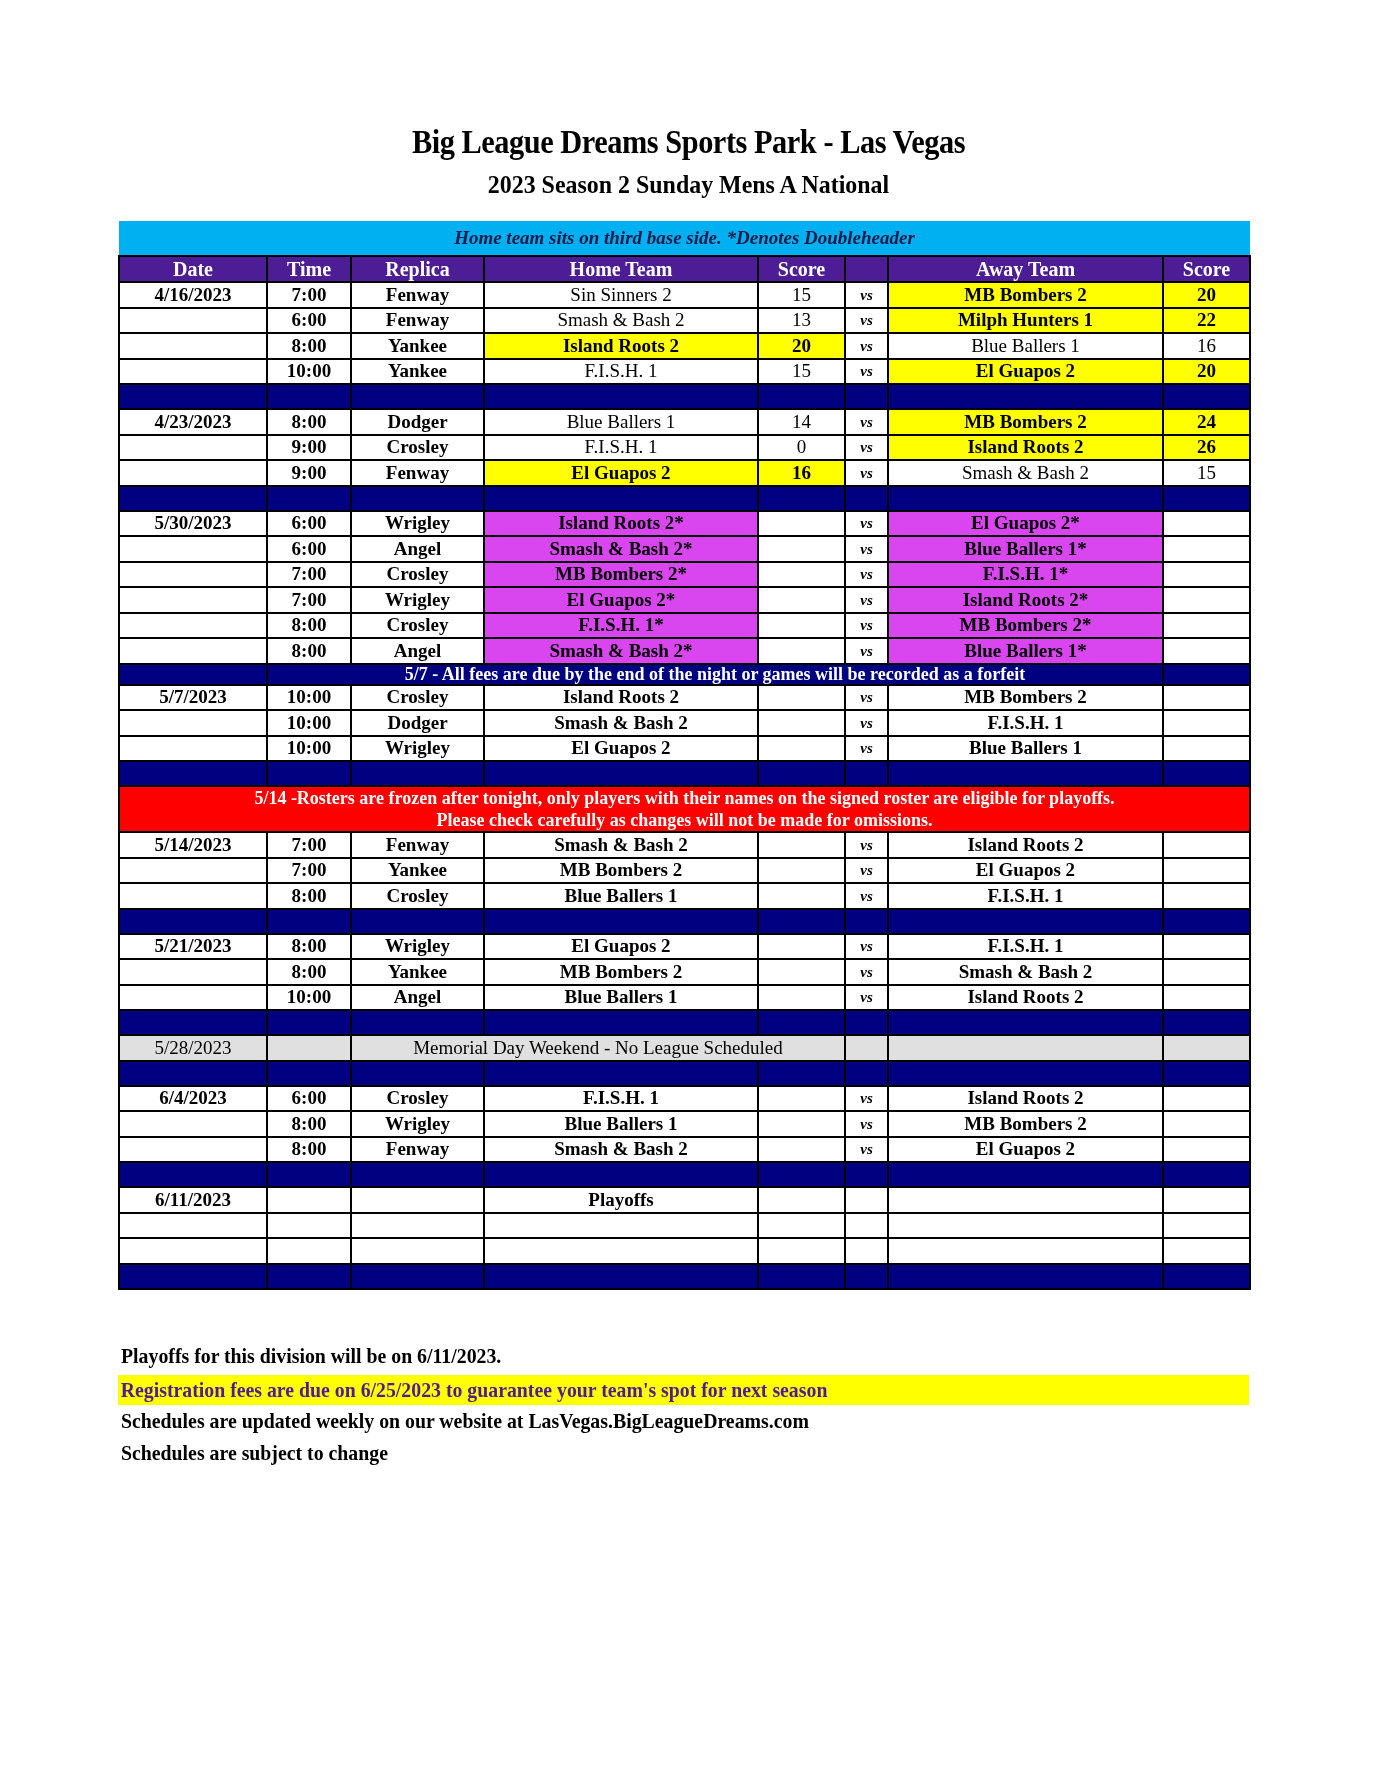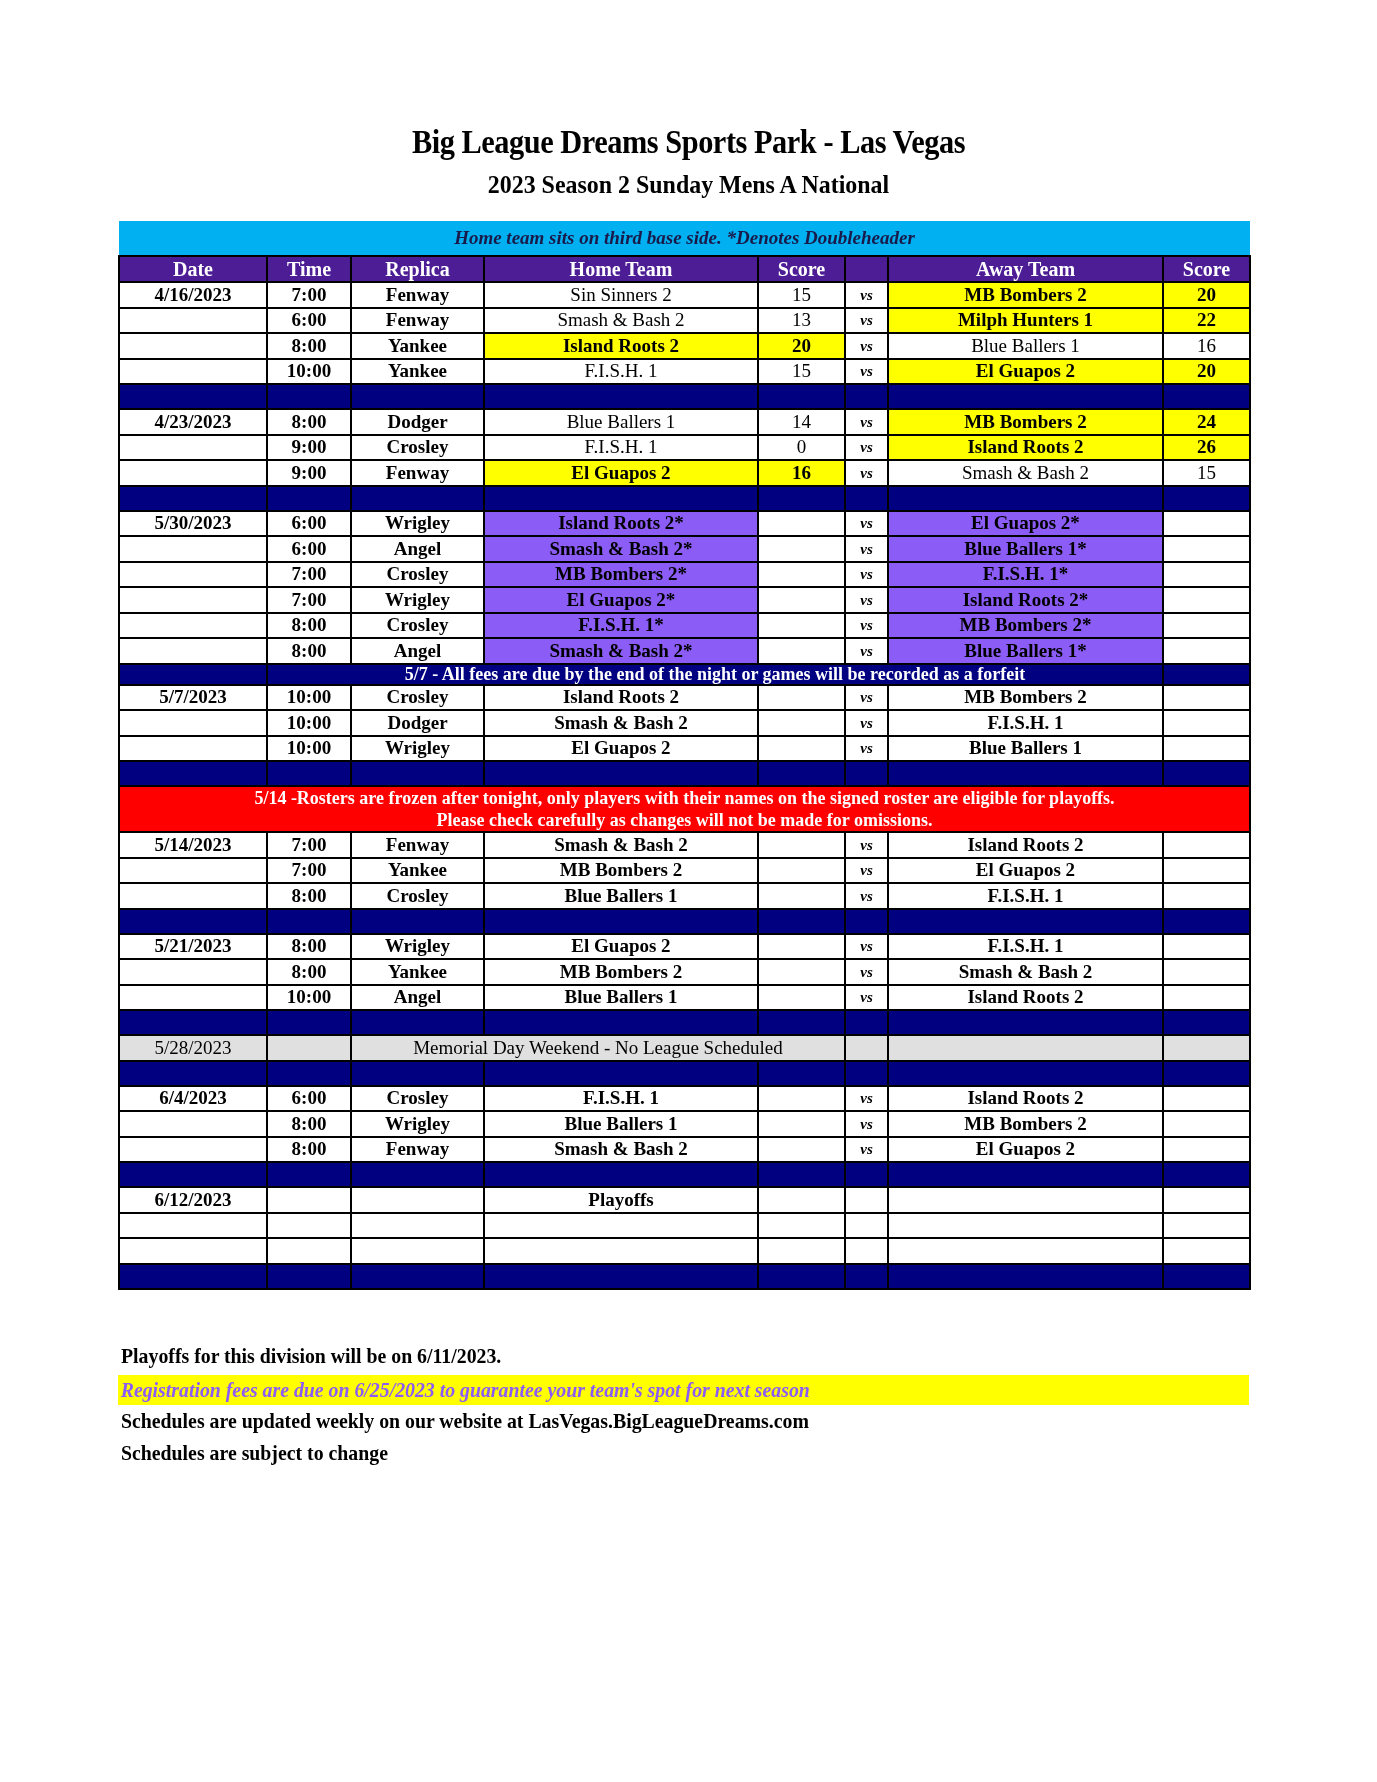--- a/index.html
+++ b/index.html
@@ -6,28 +6,28 @@
   body { width:1377px; height:1782px; position:relative; font-family:"Liberation Serif", serif; color:#000; overflow:hidden; }
   .title { position:absolute; left:0; width:1377px; top:124px; text-align:center; font-size:33px; font-weight:bold; letter-spacing:-0.5px; transform:scaleX(0.92); }
   .subtitle { position:absolute; left:0; width:1377px; top:170px; text-align:center; font-size:26px; font-weight:bold; transform:scaleX(0.92); }
   .sched { position:absolute; left:118px; top:221px; width:1131px; border-collapse:collapse; table-layout:fixed; }
   .sched td { border:2px solid #000; padding:0; height:23.5px; text-align:center; font-weight:bold; font-size:19px; line-height:22px; white-space:nowrap; overflow:hidden; }
   .note-cyan td { background:#00b0f0; border:none; height:34px; font-style:italic; font-weight:bold; font-size:19px; color:#1a1a4a; }
   .hdr td { background:#4c1d95; color:#ffffff; height:24px; font-size:20px;margin-top:36px; }
   .sep td { background:#000080; height:23px; }
   .game td { background:#ffffff; }
   .game td.win { background:#ffff00; }
-  .game td.dbl { background:#8b5cf6; }
+  .game td.dbl { background:#d946ef; }
   .vs { font-style:italic; font-size:15px !important; }
   .fee-note td { background:#000080; color:#ffffff; height:19px; font-size:18px; line-height:18px; }
   .red-note td { background:#ff0000; color:#ffffff; height:44px; font-size:18px; line-height:22px; border-left:2px solid #000; border-right:2px solid #000; }
   .holiday td { background:#e0e0e0; font-weight:normal; font-size:19px; }
   .holiday td.d { font-weight:normal; }
   .footer { position:absolute; left:121px; font-weight:bold; font-size:22px; transform-origin:left center; transform:scaleX(0.9); white-space:nowrap; }
-  .footer.yellow { background:#ffff00; left:118px; width:1131px; font-weight:normal; color:#8b5cf6;font-style:italic; }
+  .footer.yellow { background:#ffff00; left:118px; width:1131px; font-weight:normal; color:#4c1d95; }
   .footer.yellow span { display:inline-block; padding-left:3px; font-weight:bold; transform:scaleX(0.9); transform-origin:left center; }
 </style>
 </head>
 <body>
 
 <div class="title">Big League Dreams Sports Park - Las Vegas</div>
 <div class="subtitle">2023 Season 2 Sunday Mens A National</div>
 
 <table class="sched">
   <colgroup>
@@ -387,21 +387,21 @@
         <td></td>
         <td></td>
         <td></td>
         <td></td>
         <td></td>
         <td></td>
         <td></td>
         <td></td>
       </tr>
       <tr class="game">
-        <td>6/12/2023</td>
+        <td>6/11/2023</td>
         <td></td>
         <td></td>
         <td>Playoffs</td>
         <td></td>
         <td></td>
         <td></td>
         <td></td>
       </tr>
       <tr class="game">
         <td></td>

